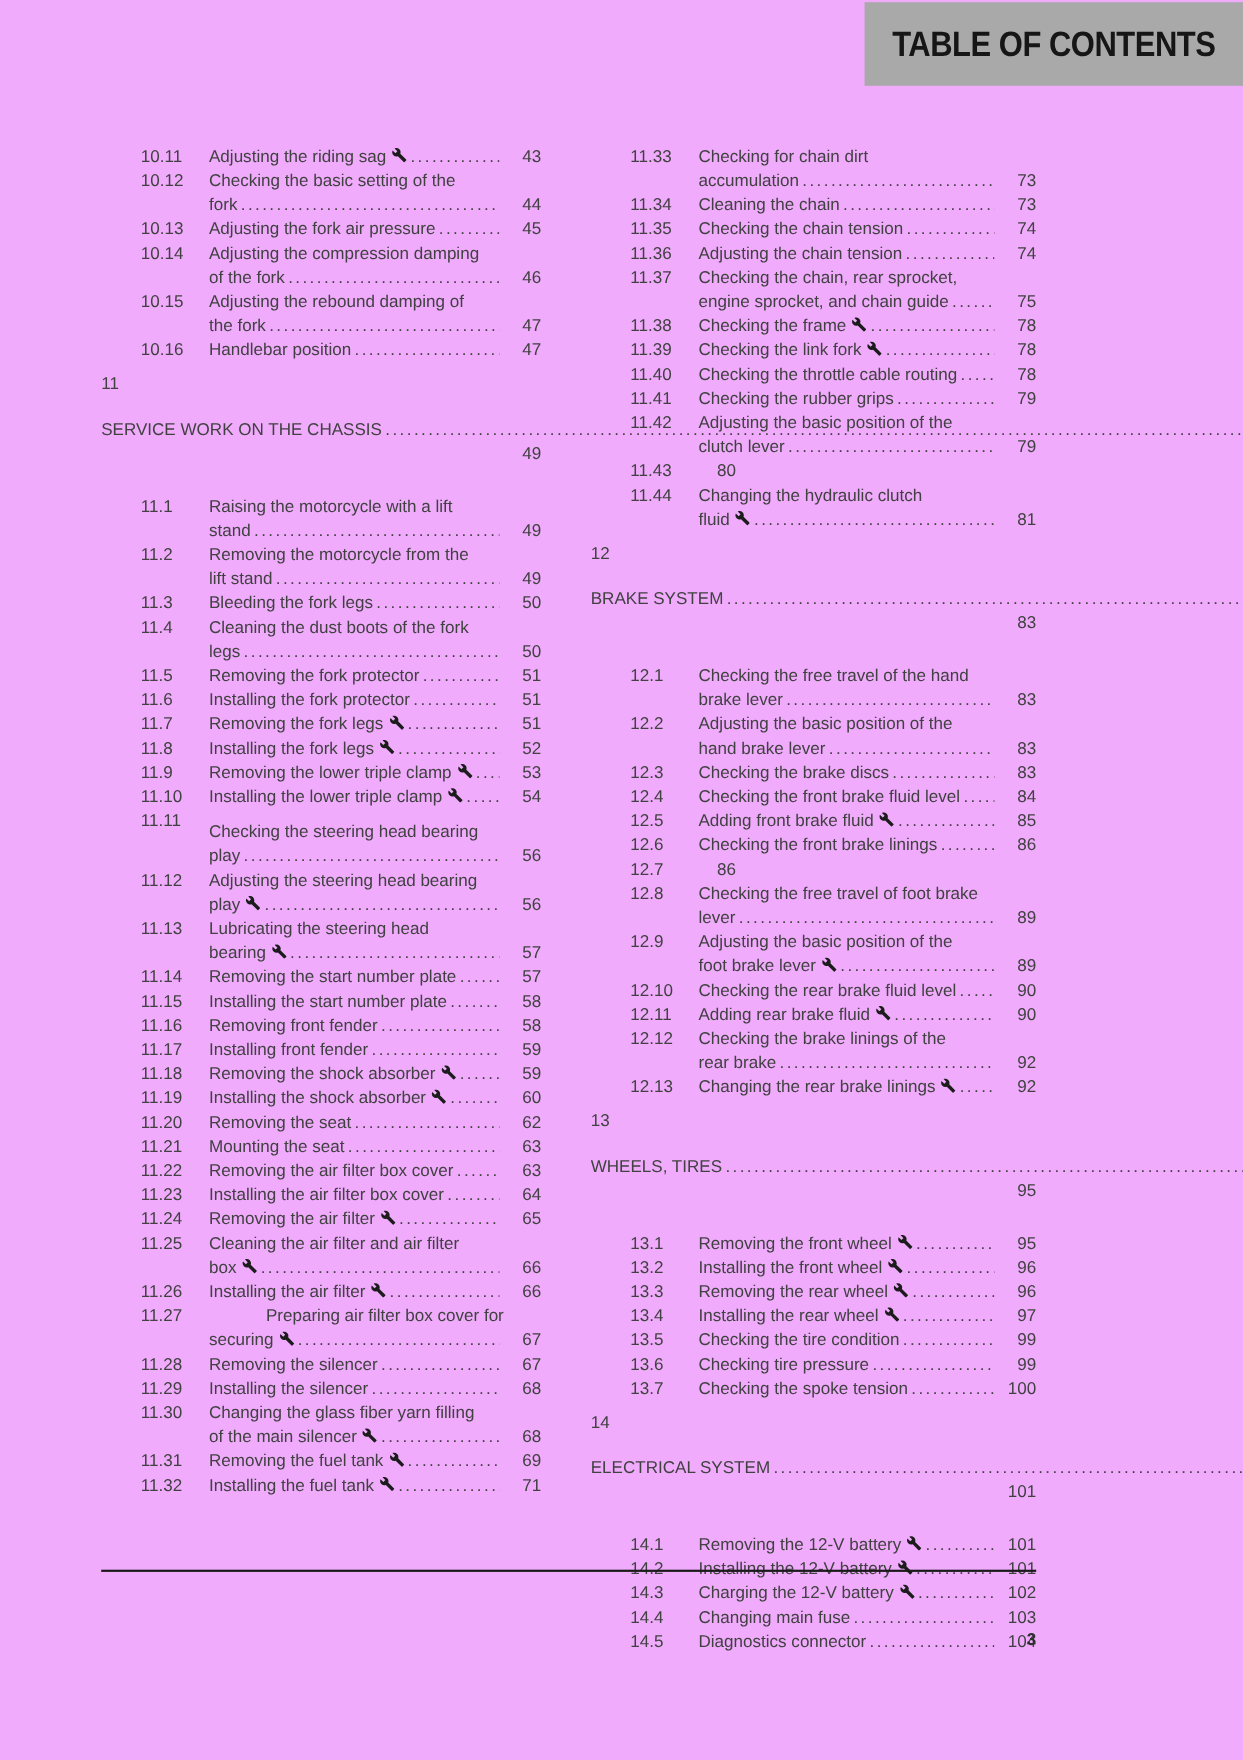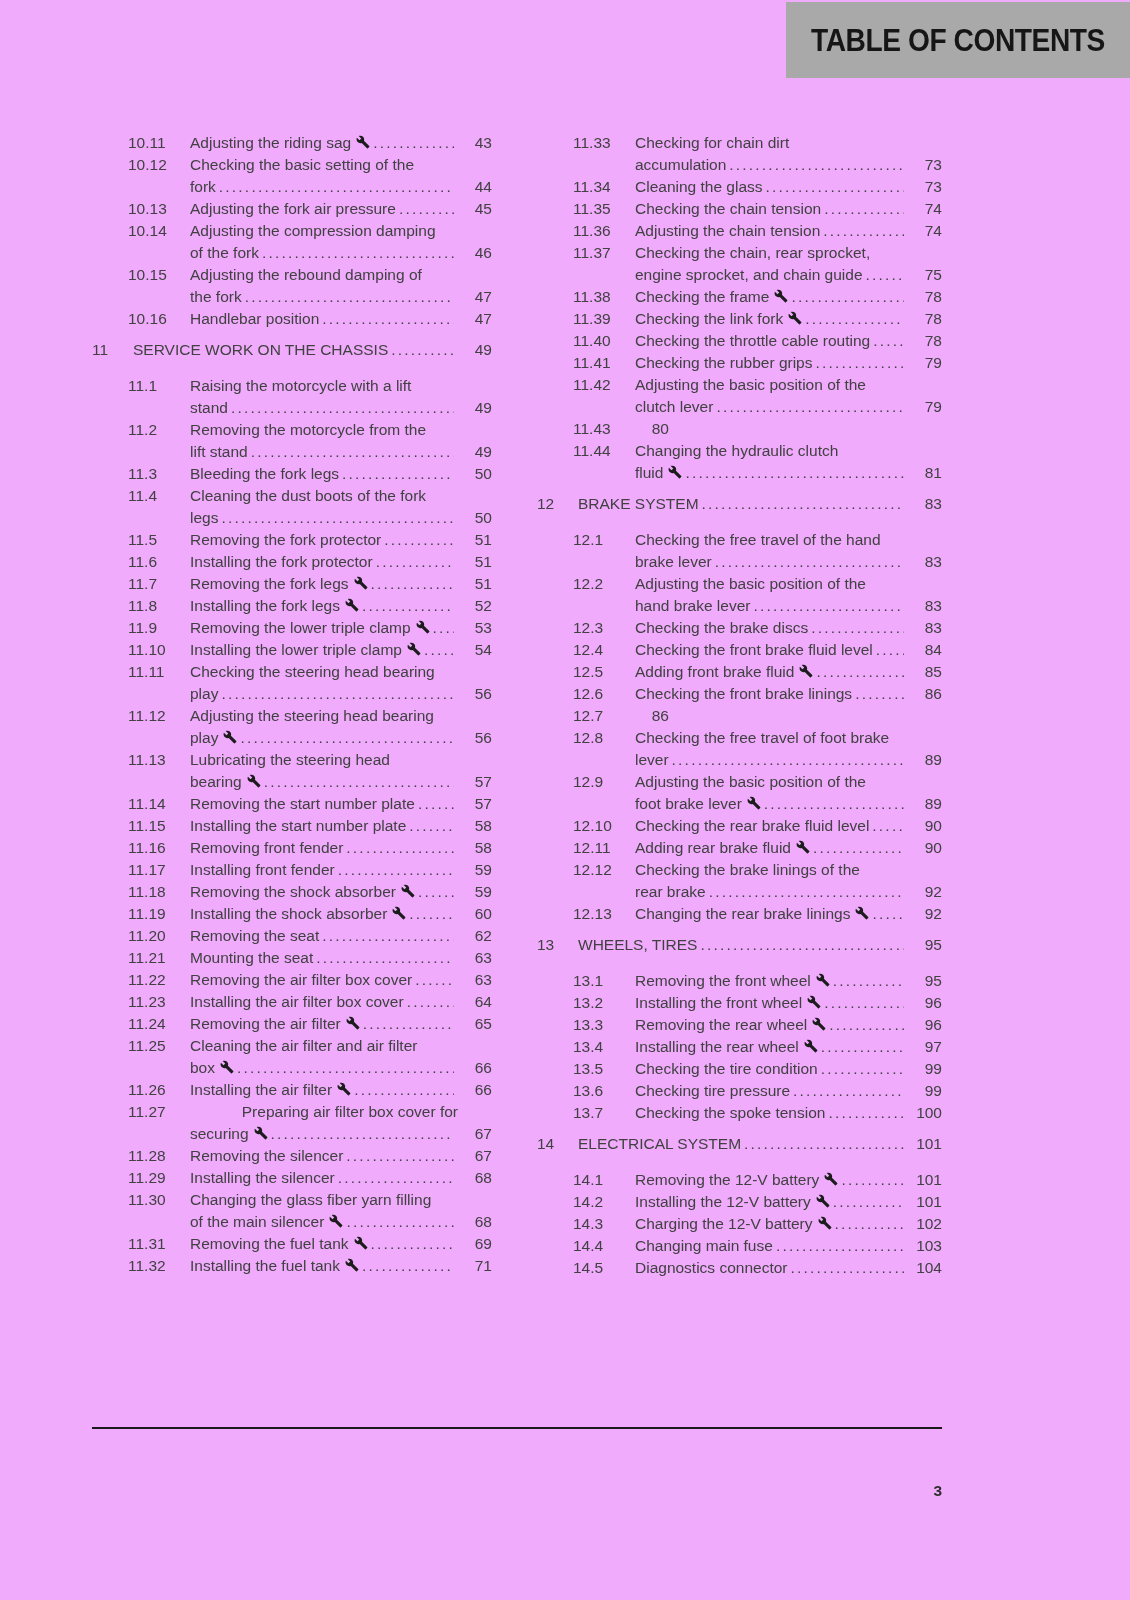--- a/index.html
+++ b/index.html
@@ -46,21 +46,21 @@
   .col-left  { left: 0;     width: 400px; }
   .col-right { left: 445px; width: 405px; }
 
   .row {
     display: flex;
     align-items: flex-start;
     font-size: 15.5px;
     line-height: 22px;
   }
   .sub-row { padding-left: 36px; }
-  .section-row { margin: 9px 0 14px 0; }
+  .section-row { margin: 9px 0 14px 0; flex-direction: column; }
 
   .e-num  { flex: 0 0 62px; }
   .s-num  { flex: 0 0 41px; }
   .e-body { flex: 1 1 auto; min-width: 0; }
   .line   { white-space: nowrap; }
 
   .lastline { display: flex; align-items: baseline; }
   .e-text   { flex: 0 0 auto; white-space: nowrap; }
 
   .dots {
@@ -302,21 +302,21 @@
                   <path d="M22.7 19l-9.1-9.1c.9-2.3.4-5-1.5-6.9-2-2-5-2.4-7.4-1.3L9 6 6 9 1.6 4.7C.4 7.1.9 10.1 2.9 12.1c1.9 1.9 4.6 2.4 6.9 1.5l9.1 9.1c.4.4 1 .4 1.4 0l2.3-2.3c.5-.4.5-1.1.1-1.4z"></path>
                 </svg></span>
               <span class="dots"></span>
             </span>
           </span>
           <span class="e-page">54</span>
         </div>
         <div class="row sub-row">
           <span class="e-num">11.11</span>
           <span class="e-body">
-            <span class="line" style="display: block;">Checking the steering head bearing</span>
+            <span class="line" style="display: block; margin-top: 10px;">Checking the steering head bearing</span>
             <span class="lastline">
               <span class="e-text">play</span>
               <span class="dots"></span>
             </span>
           </span>
           <span class="e-page">56</span>
         </div>
         <div class="row sub-row">
           <span class="e-num">11.12</span>
           <span class="e-body">
@@ -564,21 +564,21 @@
               <span class="e-text">accumulation</span>
               <span class="dots"></span>
             </span>
           </span>
           <span class="e-page">73</span>
         </div>
         <div class="row sub-row">
           <span class="e-num">11.34</span>
           <span class="e-body">
             <span class="lastline">
-              <span class="e-text">Cleaning the glass</span>
+              <span class="e-text">Cleaning the chain</span>
               <span class="dots"></span>
             </span>
           </span>
           <span class="e-page">73</span>
         </div>
         <div class="row sub-row">
           <span class="e-num">11.35</span>
           <span class="e-body">
             <span class="lastline">
               <span class="e-text">Checking the chain tension</span>

